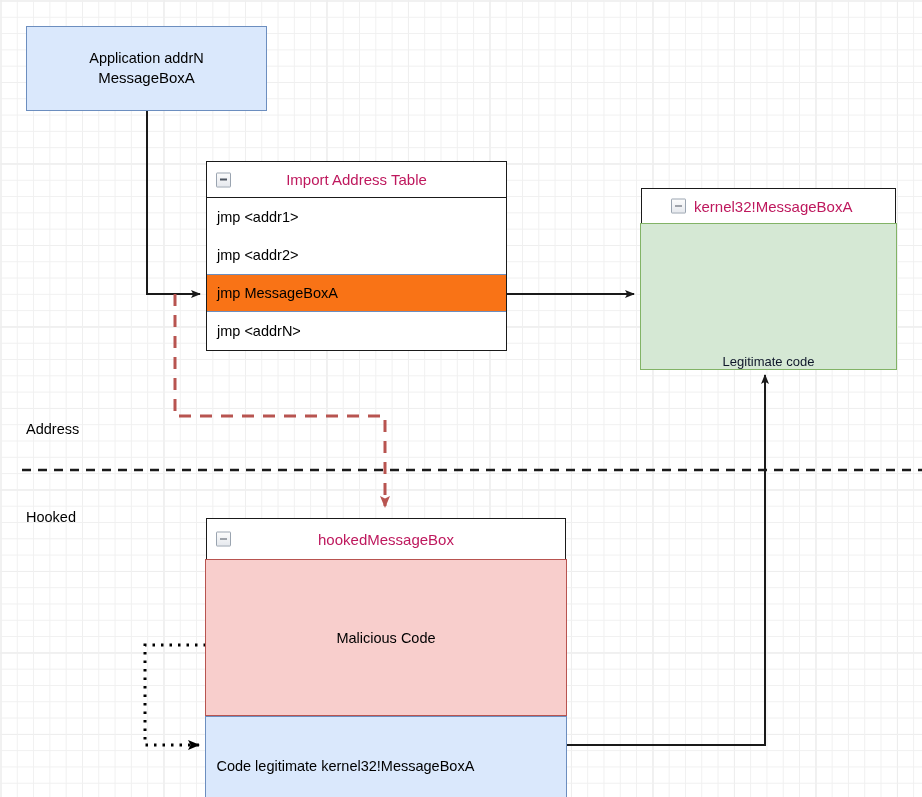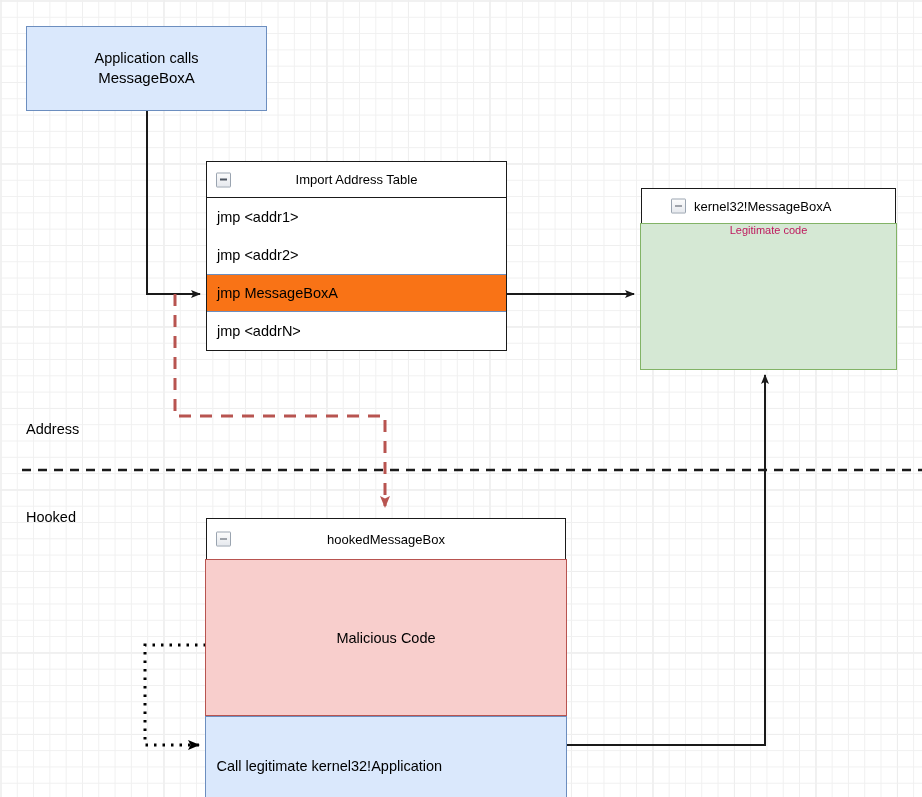--- a/index.html
+++ b/index.html
@@ -47,22 +47,22 @@
   .container-box {
     border: 1.6px solid #1a1a1a;
     background: #ffffff;
   }
   .container-header {
     position: relative;
     height: 100%;
     display: flex;
     align-items: center;
     justify-content: center;
-    font-size: 13px;
-    color: #000000;
+    font-size: 15px;
+    color: #be185d;
   }
   .collapse-icon {
     position: absolute;
     left: 9px;
     top: 50%;
     transform: translateY(-50%);
     width: 13px;
     height: 13px;
     border: 1px solid #9aa4b0;
     background: linear-gradient(#fcfcfc, #e6e9ee);
@@ -121,24 +121,24 @@
   .kernel-body {
     position: absolute;
     left: -1.6px;
     right: -1.6px;
     top: 34px;
     bottom: -1.6px;
     background: #d5e8d4;
     border: 1px solid #82b366;
     box-sizing: border-box;
     display: flex;
-    align-items: flex-start;
-    justify-content: center;
-    font-size: 11px;
-    color: #be185d;
+    align-items: flex-end;
+    justify-content: center;
+    font-size: 13px;
+    color: #0f172a;
   }
 
   
   .hooked-box {
     left: 206px;
     top: 518px;
     width: 360px;
     height: 297px;
   }
   .hooked-header { height: 40px; }
@@ -217,21 +217,21 @@
     <path d="M175,294 L175,416 L385,416 L385,506" fill="none" stroke="#b85450" stroke-width="3" stroke-dasharray="12,9" marker-end="url(#arrowRed)"></path>
 
     <path d="M206,645 L145,645 L145,745 L199,745" fill="none" stroke="#000000" stroke-width="3" stroke-dasharray="2.5,6" stroke-linecap="butt" marker-end="url(#arrowDot)"></path>
 
     <path d="M566,745 L765,745 L765,375" fill="none" stroke="#1a1a1a" stroke-width="2" marker-end="url(#arrowBlack)"></path>
 
     <line x1="22" y1="470" x2="922" y2="470" stroke="#1a1a1a" stroke-width="2.4" stroke-dasharray="9,7"></line>
   </svg>
 
   <div class="node app-box">
-    <span class="app-line1">Application calls</span>
+    <span class="app-line1">Application addrN</span>
     <span class="app-line2">MessageBoxA</span>
   </div>
 
   <div class="node container-box iat-box">
     <div class="iat-header">
       <div class="container-header">
         <span class="collapse-icon"></span>
         <span>Import Address Table</span>
       </div>
     </div>
@@ -267,20 +267,20 @@
     <div class="hooked-header">
       <div class="container-header">
         <span class="collapse-icon"></span>
         <span>hookedMessageBox</span>
       </div>
     </div>
     <div class="hooked-malicious">
       <span>Malicious Code</span>
     </div>
     <div class="hooked-call">
-      <span>Call legitimate kernel32!Application</span>
+      <span>Code legitimate kernel32!MessageBoxA</span>
     </div>
   </div>
 
   <div class="section-label lbl-unhooked">Address</div>
   <div class="section-label lbl-hooked">Hooked</div>
 
 </div>
 
 </body></html>

